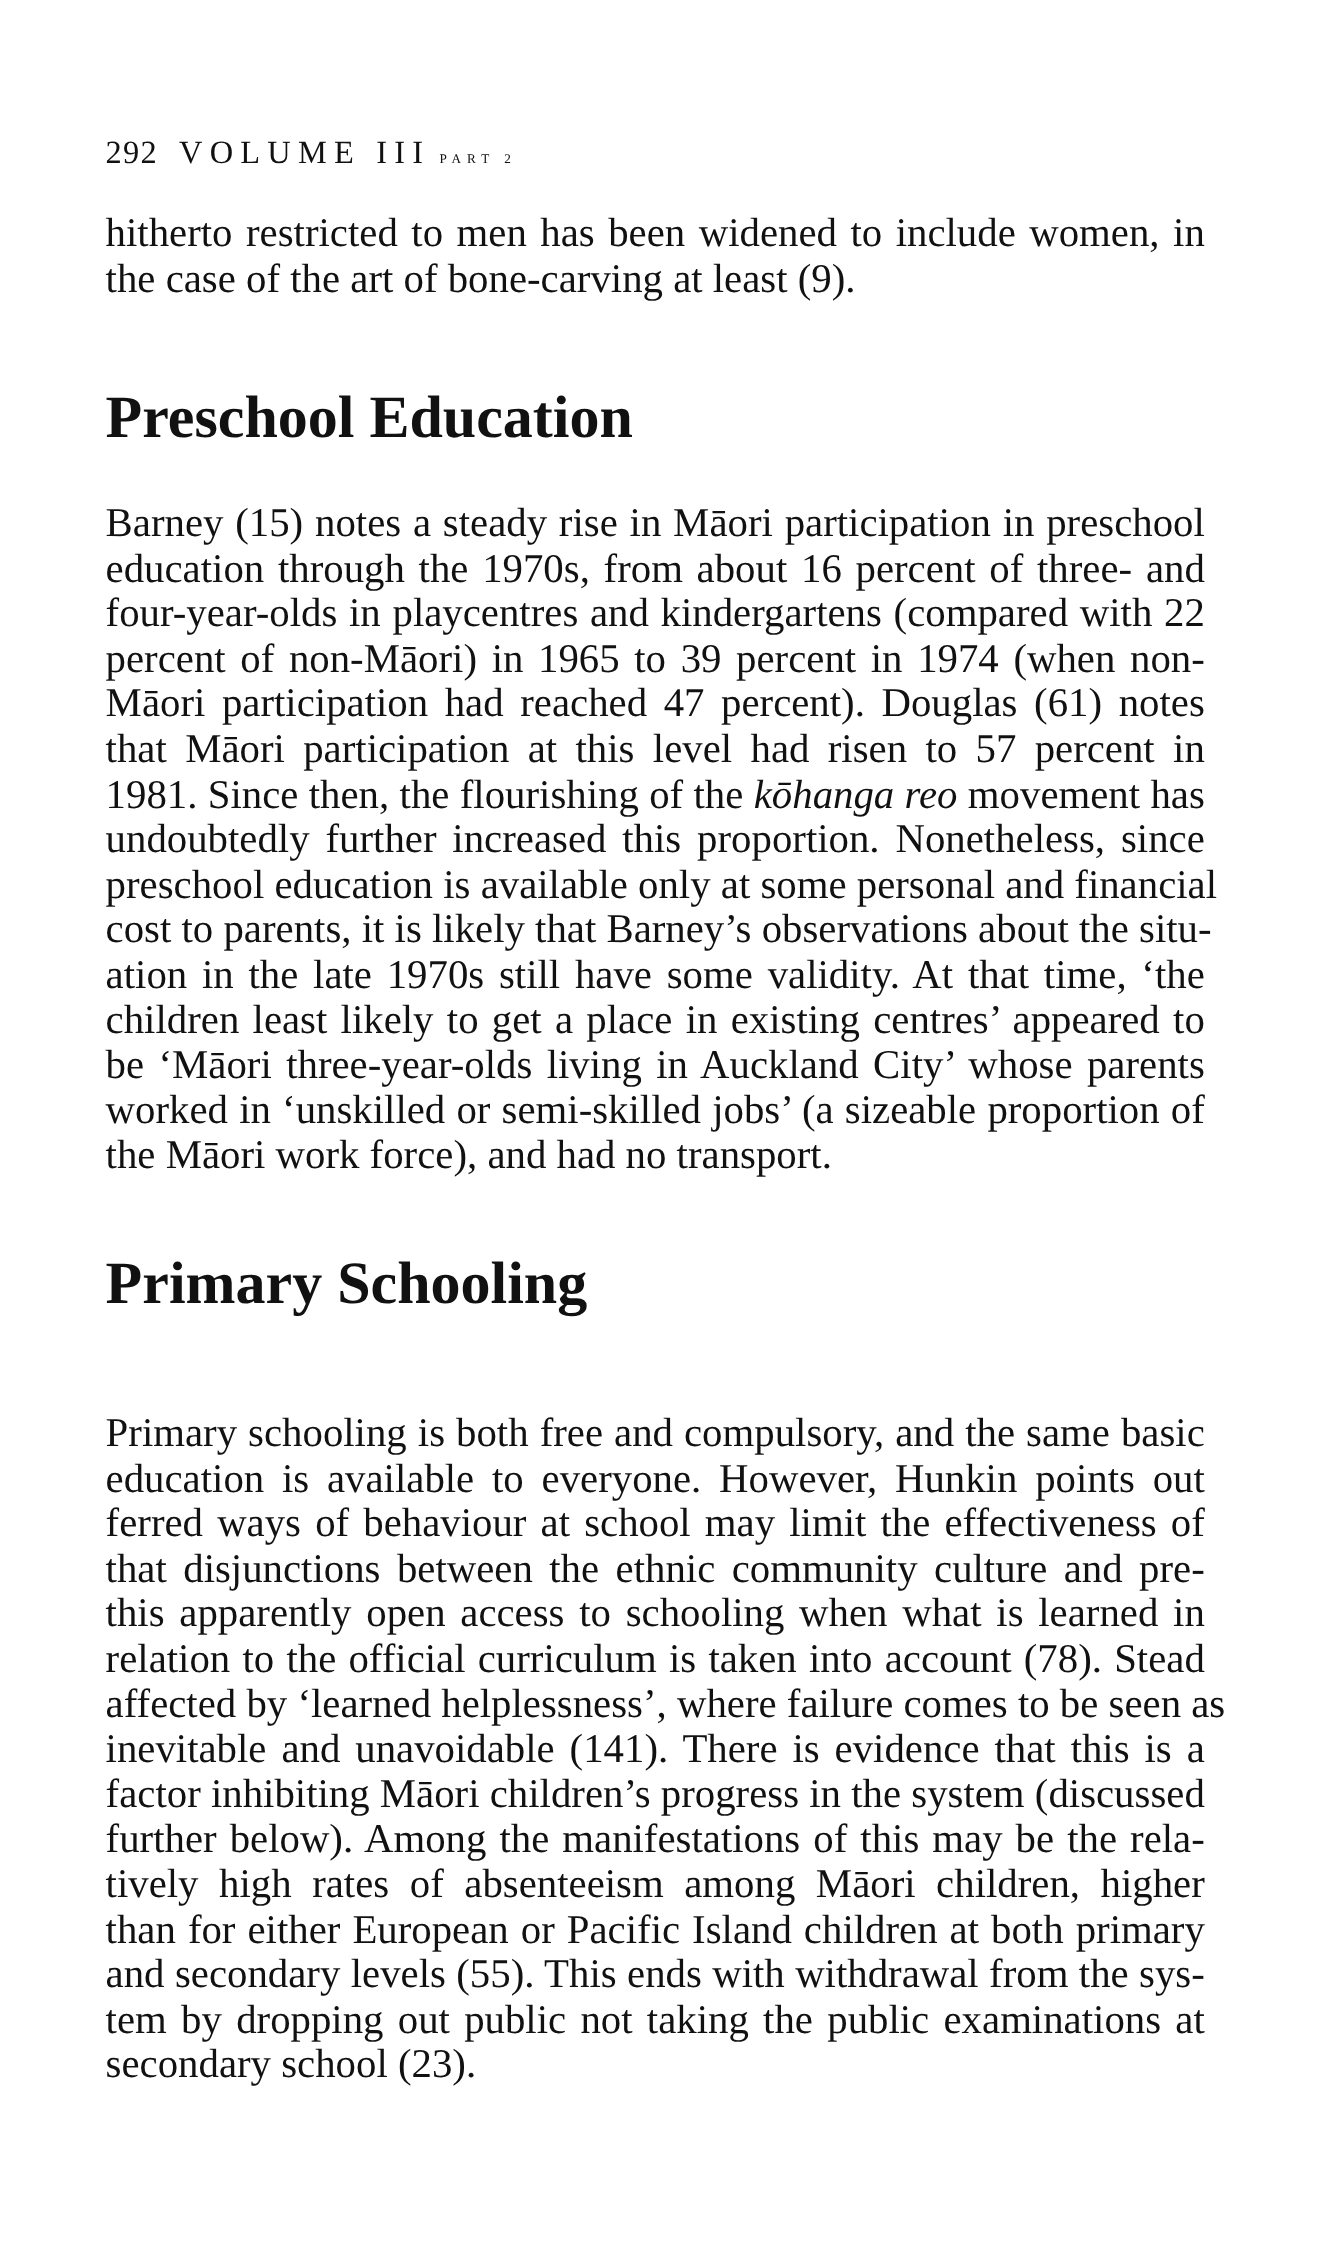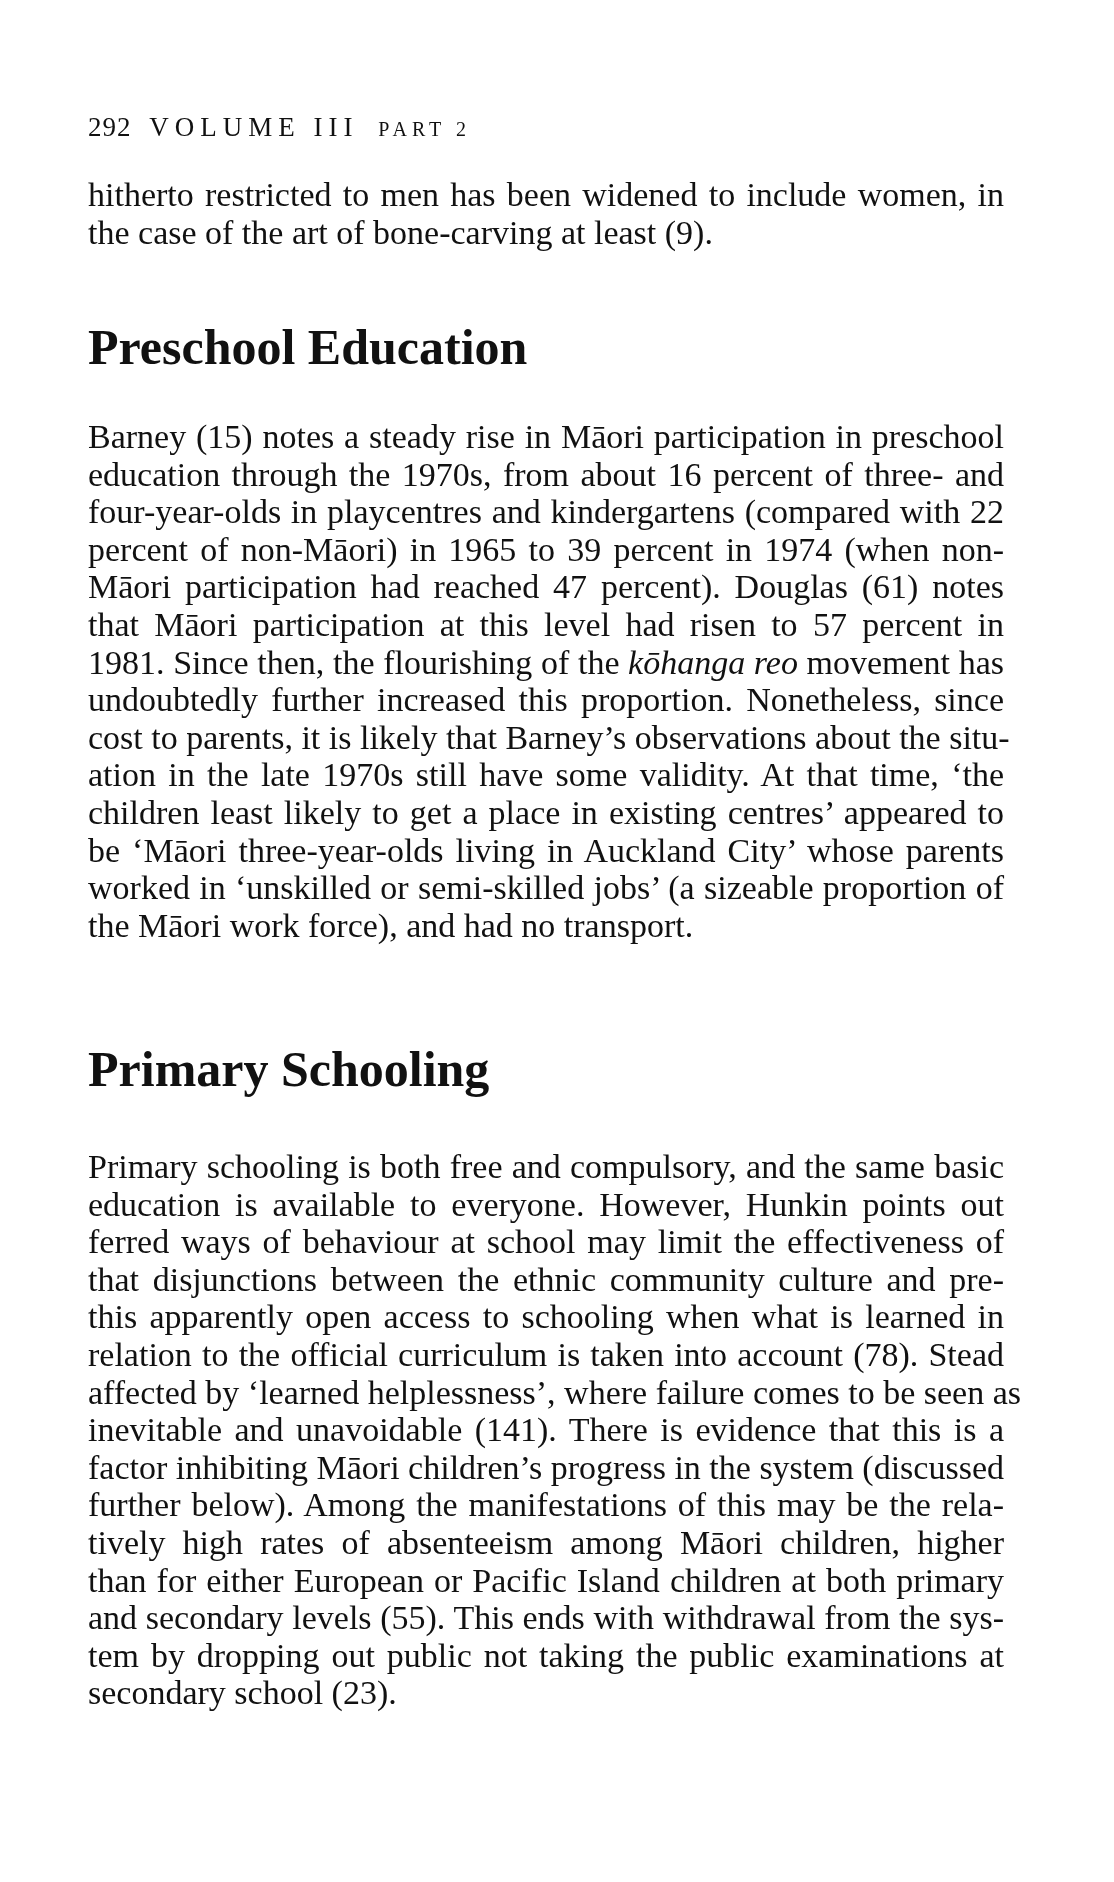--- a/index.html
+++ b/index.html
@@ -27,23 +27,23 @@
       left: 0;
       font-size: 27px;
       letter-spacing: 1px;
       white-space: nowrap;
     }
     .running-head .vol {
       letter-spacing: 6px;
       margin-left: 10px;
     }
     .running-head .part {
-      font-size: 20px;
+      font-size: 11px;
       letter-spacing: 5px;
-      margin-left: 12px;
+      margin-left: 0;
     }
     .para {
       position: absolute;
       left: 0;
       width: 916px;
       font-size: 34px;
       line-height: 37.6px;
       text-align: justify;
       hyphens: manual;
     }
@@ -86,31 +86,32 @@
 
   <div class="para" style="top:418px;">
     <span class="line">Barney (15) notes a steady rise in Māori participation in preschool</span>
     <span class="line">education through the 1970s, from about 16 percent of three- and</span>
     <span class="line">four-year-olds in playcentres and kindergartens (compared with 22</span>
     <span class="line">percent of non-Māori) in 1965 to 39 percent in 1974 (when non-</span>
     <span class="line">Māori participation had reached 47 percent). Douglas (61) notes</span>
     <span class="line">that Māori participation at this level had risen to 57 percent in</span>
     <span class="line"><span>1981. Since then, the flourishing of the </span><em>kōhanga reo</em><span> movement has</span></span>
     <span class="line">undoubtedly further increased this proportion. Nonetheless, since</span>
+    <span class="line">preschool education is available only at some personal and financial</span>
     <span class="line">cost to parents, it is likely that Barney’s observations about the situ-</span>
     <span class="line">ation in the late 1970s still have some validity. At that time, ‘the</span>
     <span class="line">children least likely to get a place in existing centres’ appeared to</span>
     <span class="line">be ‘Māori three-year-olds living in Auckland City’ whose parents</span>
     <span class="line">worked in ‘unskilled or semi-skilled jobs’ (a sizeable proportion of</span>
     <span class="line last">the Māori work force), and had no transport.</span>
   </div>
 
   <h2 class="heading" style="top:1040px;">Primary Schooling</h2>
 
-  <div class="para" style="top:1148px;">
+  <div class="para" style="top:1176px;">
     <span class="line">Primary schooling is both free and compulsory, and the same basic</span>
     <span class="line">education is available to everyone. However, Hunkin points out</span>
     <span class="line">ferred ways of behaviour at school may limit the effectiveness of</span>
     <span class="line">that disjunctions between the ethnic community culture and pre-</span>
     <span class="line">this apparently open access to schooling when what is learned in</span>
     <span class="line">relation to the official curriculum is taken into account (78). Stead</span>
     <span class="line">affected by ‘learned helplessness’, where failure comes to be seen as</span>
     <span class="line">inevitable and unavoidable (141). There is evidence that this is a</span>
     <span class="line">factor inhibiting Māori children’s progress in the system (discussed</span>
     <span class="line">further below). Among the manifestations of this may be the rela-</span>

